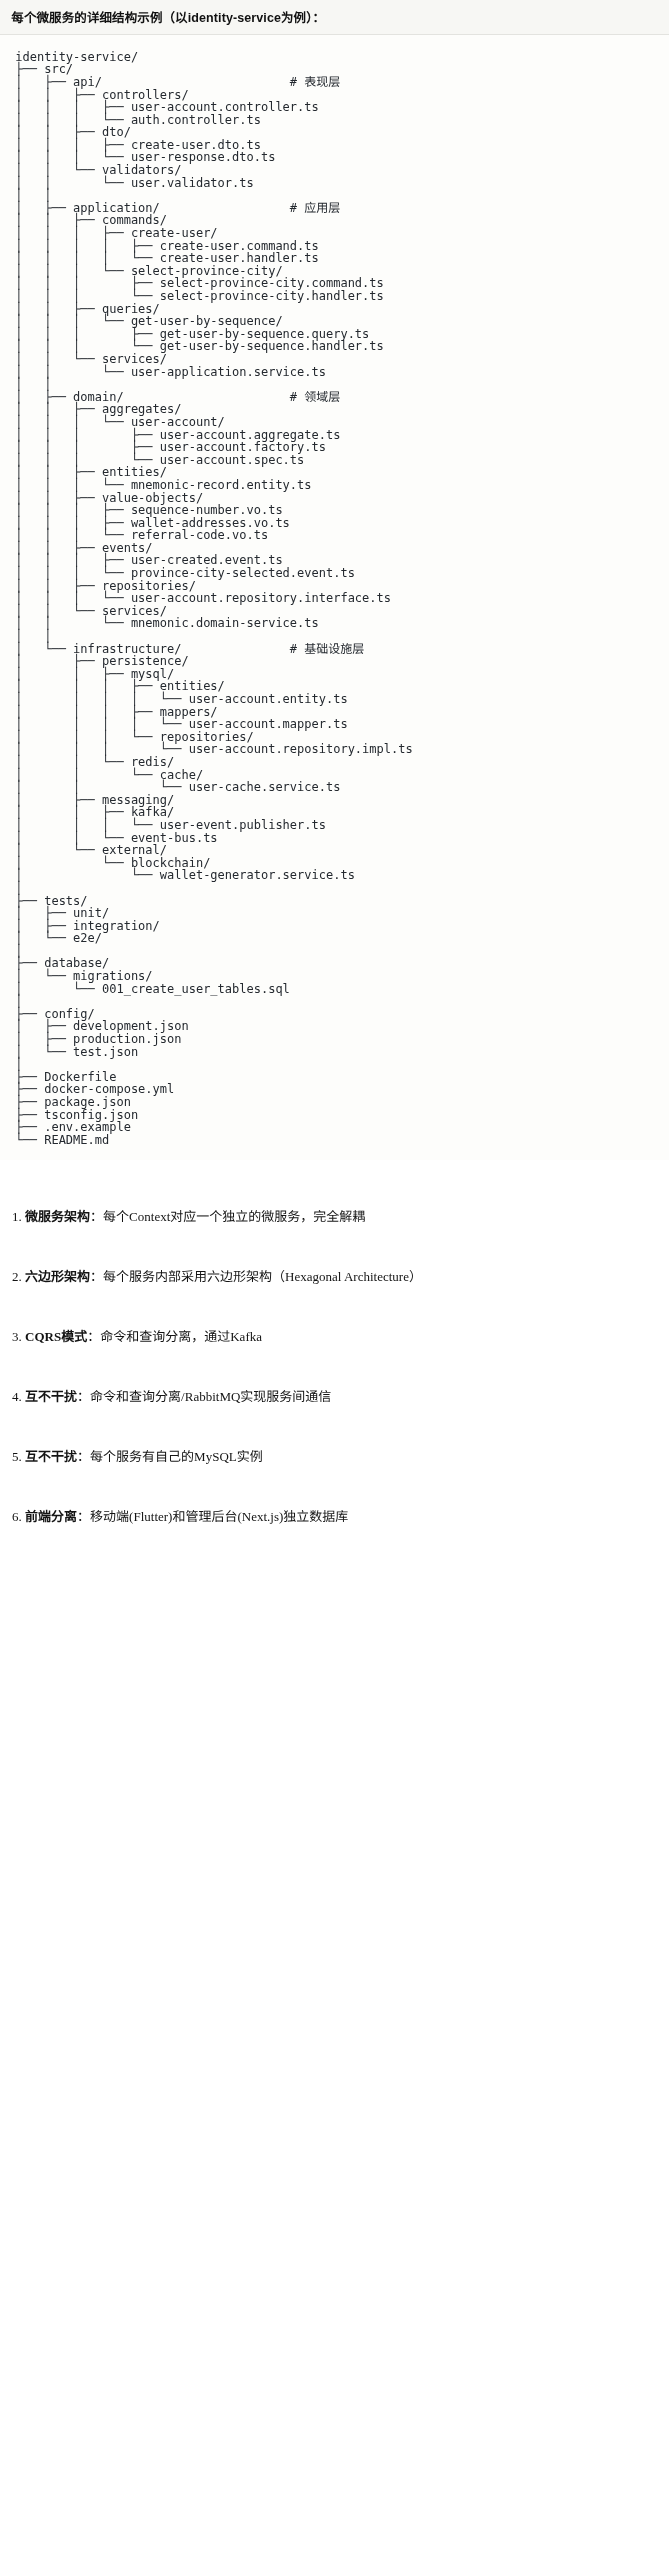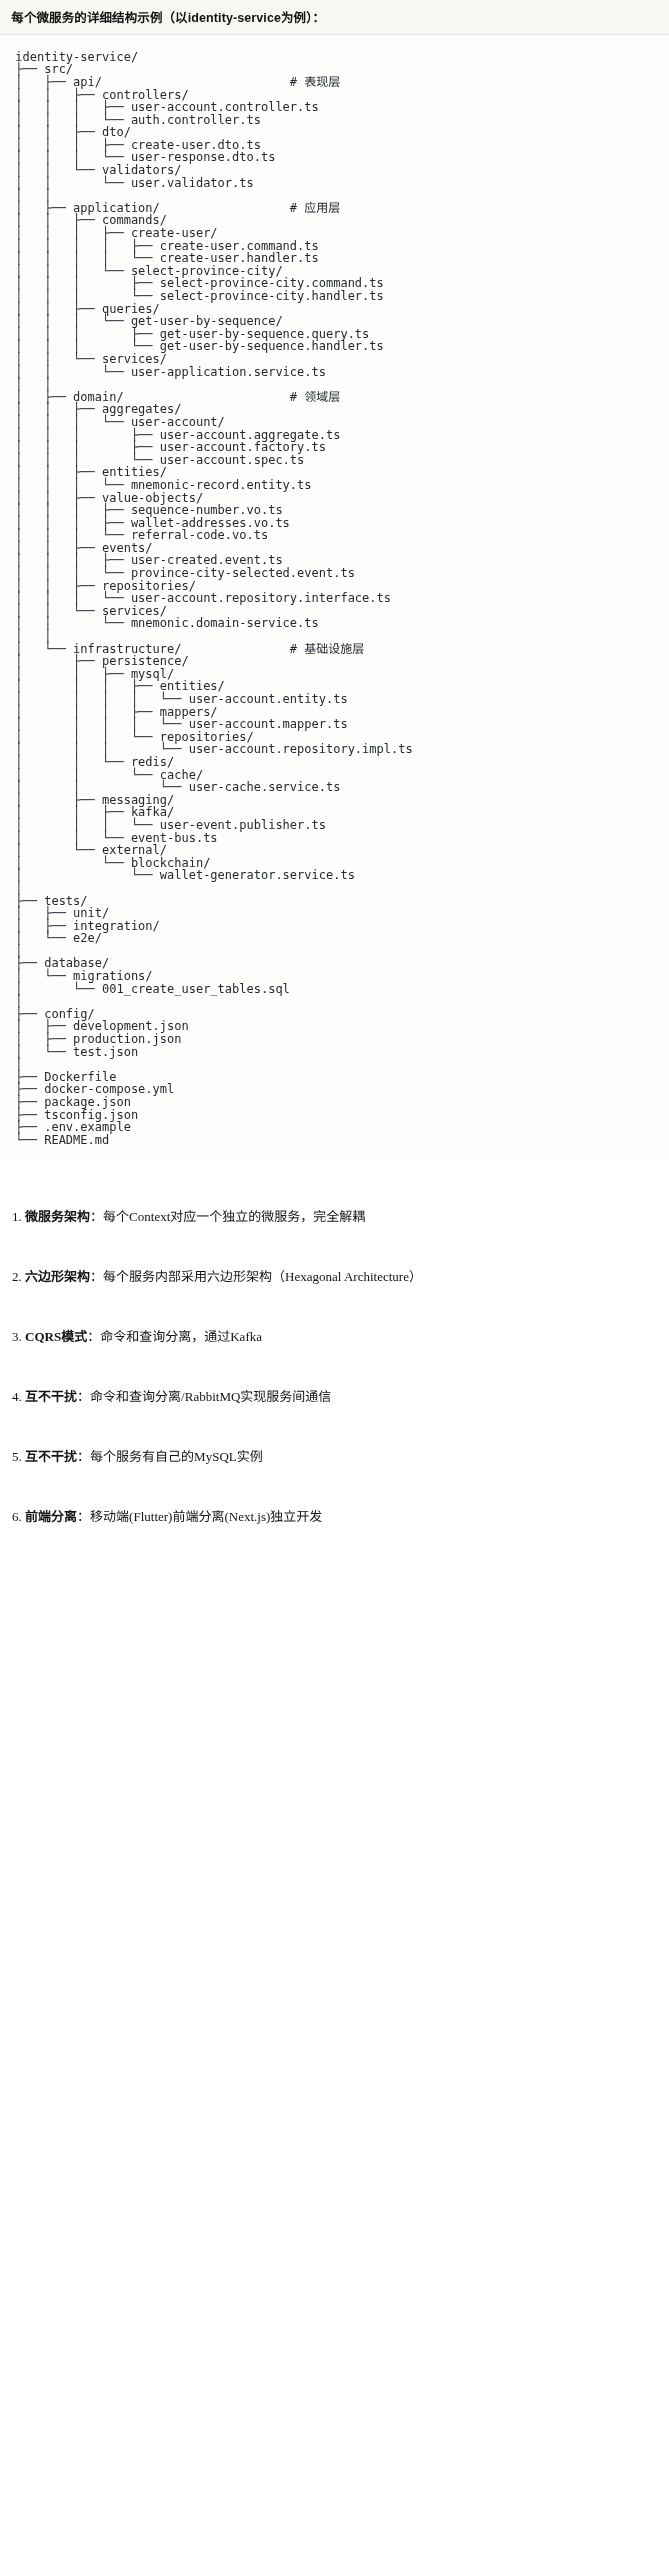--- a/index.html
+++ b/index.html
@@ -192,18 +192,18 @@
     <li>
       <span class="nt">CQRS模式</span><span class="nd">：命令和查询分离，通过Kafka</span>
     </li>
     <li>
       <span class="nt">互不干扰</span><span class="nd">：命令和查询分离/RabbitMQ实现服务间通信</span>
     </li>
     <li>
       <span class="nt">互不干扰</span><span class="nd">：每个服务有自己的MySQL实例</span>
     </li>
     <li>
-      <span class="nt">前端分离</span><span class="nd">：移动端(Flutter)前端分离(Next.js)独立开发</span>
+      <span class="nt">前端分离</span><span class="nd">：移动端(Flutter)和管理后台(Next.js)独立数据库</span>
     </li>
   </ol>
 
 </section>
 
 
 </body></html>

